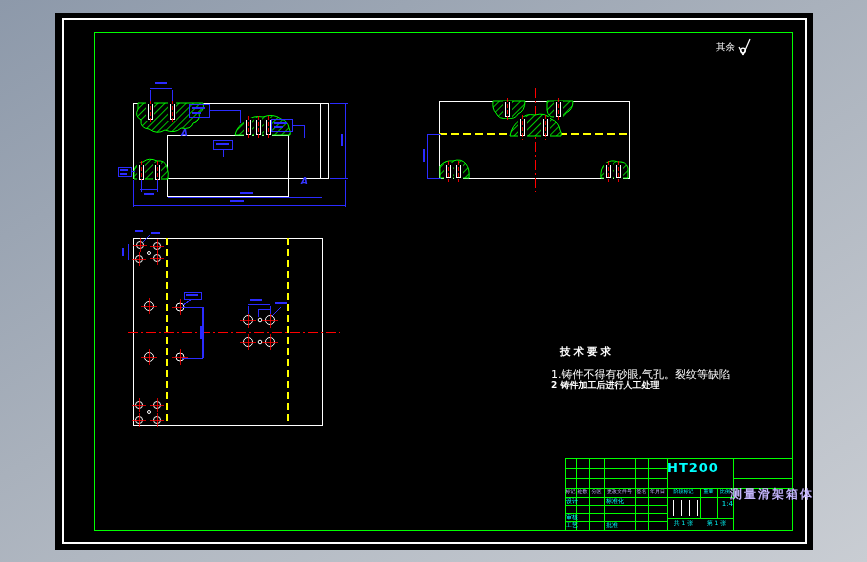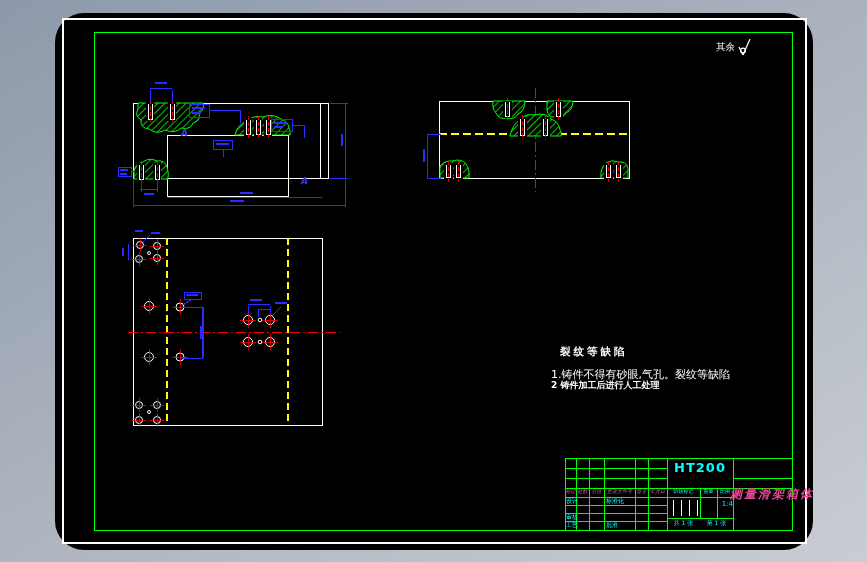--- a/index.html
+++ b/index.html
@@ -5,27 +5,26 @@
   html,body{margin:0;padding:0;}
   body{
     width:867px;height:562px;overflow:hidden;
     font-family:"DejaVu Sans",sans-serif;
     background:linear-gradient(150deg,#8d99aa 0%,#a9b1bc 45%,#c9cdd3 100%);
   }
   .screen{position:relative;width:867px;height:562px;}
   .canvas{
     position:absolute;left:55px;top:13px;width:758px;height:537px;
     background:#000;
-    border-radius:29px;
   }
   .canvas svg{position:absolute;left:0;top:0;}
   .t{position:absolute;line-height:1;white-space:nowrap;}
   .white{color:#ffffff;}
   .cyan{color:#00ffff;}
-  .green{color:#ec4899;font-style:italic;}
+  .green{color:#c4b5fd;}
   .blue{color:#3535ff;}
   .flexrow{display:flex;}
   .flexrow span{display:block;text-align:center;overflow:hidden;}
 </style>
 </head>
 <body>
 
 <div class="screen">
   <div class="canvas">
 
@@ -293,25 +292,25 @@
         <line x1="634" y1="487" x2="634" y2="503"></line>
           <line x1="642" y1="487" x2="642" y2="503"></line>
       </g>
     </svg>
 
     <div class="t white" style="left:661px;top:29px;font-size:9.5px;">其余</div>
 
     <div class="t blue" style="left:126px;top:116px;font-size:9px;font-style:italic;font-weight:bold;">A</div>
     <div class="t blue" style="left:246px;top:164px;font-size:9px;font-style:italic;font-weight:bold;">A</div>
 
-    <div class="t white" style="left:505px;top:333px;font-size:10.5px;font-weight:bold;letter-spacing:3px;">裂纹等缺陷</div>
+    <div class="t white" style="left:505px;top:333px;font-size:10.5px;font-weight:bold;letter-spacing:3px;">技术要求</div>
     <div class="t white" style="left:496px;top:356px;font-size:11px;">1.铸件不得有砂眼,气孔。裂纹等缺陷</div>
     <div class="t white" style="left:496px;top:368px;font-size:9px;font-weight:bold;">2 铸件加工后进行人工处理</div>
 
-    <div class="t cyan" style="left:612px;top:448px;width:66px;text-align:center;font-size:13px;font-weight:bold;letter-spacing:1px;">HT200</div>
+    <div class="t cyan" style="left:612px;top:448px;width:66px;text-align:left;font-size:13px;font-weight:bold;letter-spacing:1px;">HT200</div>
     <div class="t green" style="left:675px;top:475px;font-size:12px;font-weight:bold;letter-spacing:2px;">测量滑架箱体</div>
 
     <div class="t green flexrow" style="left:510px;top:476px;width:102px;font-size:5px;">
       <span style="width:11px;">标记</span>
       <span style="width:13px;">处数</span>
       <span style="width:15px;">分区</span>
       <span style="width:31px;">更改文件号</span>
       <span style="width:13px;">签名</span>
       <span style="width:19px;">年月日</span>
     </div>

